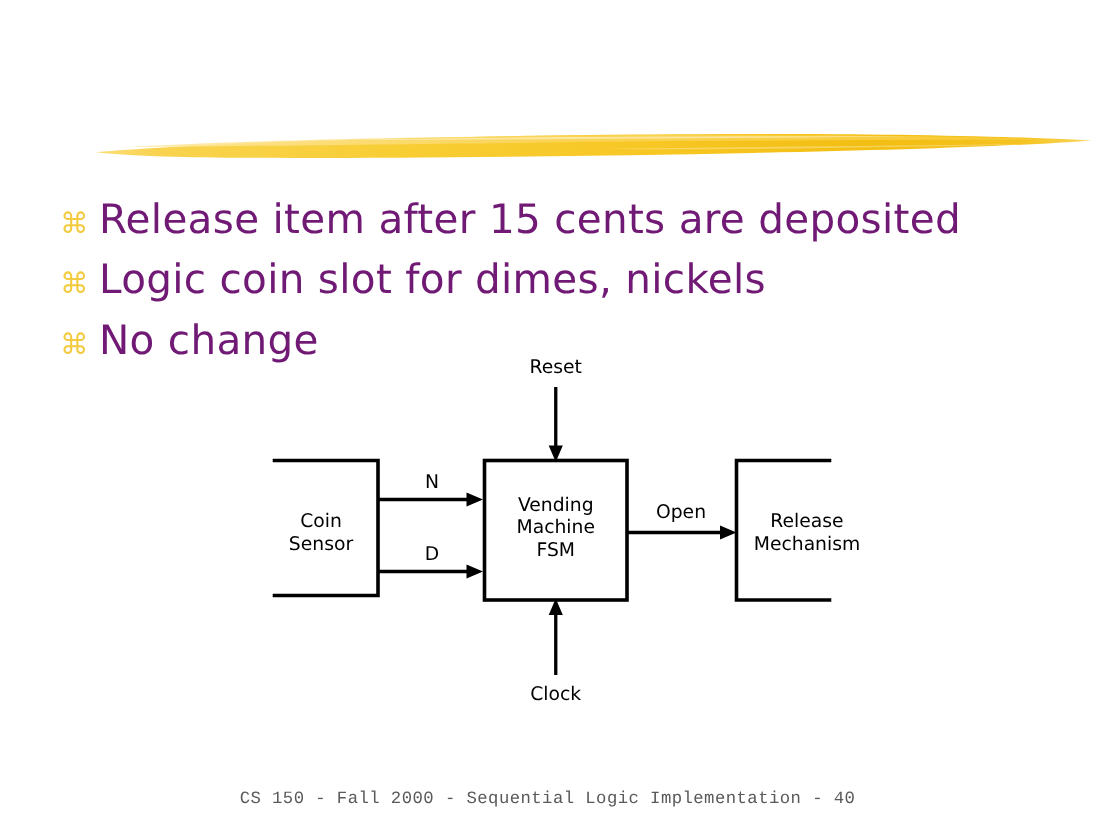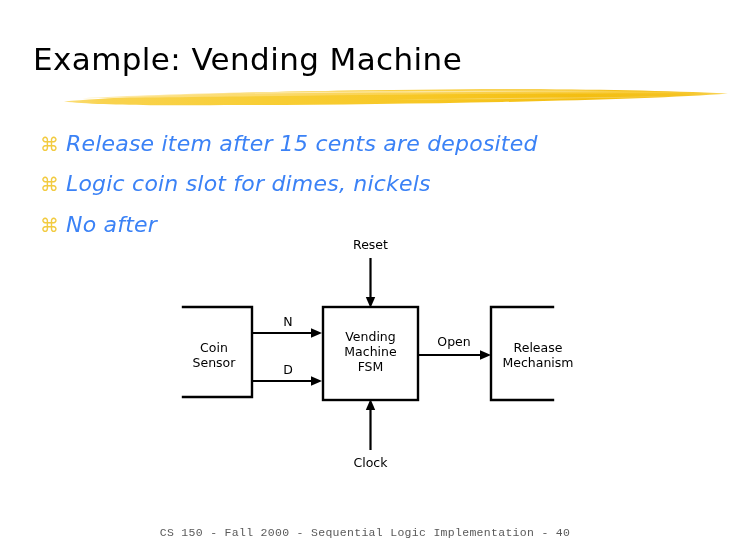--- a/index.html
+++ b/index.html
@@ -58,24 +58,23 @@
   .bullet-glyph {
     font-family: "DejaVu Sans", sans-serif;
     font-size: 19px;
     color: #F2CB41;
     width: 26px;
     display: inline-block;
     line-height: 1;
   }
   .bullet-text {
     font-family: "DejaVu Sans", sans-serif;
-    font-size: 22px;
-    color: #3b82f6;
+    font-size: 27px;
+    color: #701a75;
     letter-spacing: 0.2px;
-    font-style: italic;
   }
 
   
   #diagram {
     position: absolute;
     left: 0;
     top: 0;
     width: 730px;
     height: 547px;
     pointer-events: none;
@@ -114,21 +113,20 @@
     font-size: 11.5px;
     color: #5A5A5A;
     letter-spacing: 0.3px;
   }
 </style>
 </head>
 <body>
 
 <div id="slide">
 
-  <div id="slide-title">Example: Vending Machine</div>
 
   <svg id="title-rule" viewBox="0 0 668 28" preserveAspectRatio="none">
     <defs>
       <linearGradient id="brushGrad" x1="0" y1="0" x2="1" y2="0">
         <stop offset="0.00" stop-color="#FBDE7A"></stop>
         <stop offset="0.06" stop-color="#F9D34F"></stop>
         <stop offset="0.30" stop-color="#F8CE35"></stop>
         <stop offset="0.55" stop-color="#F7C724"></stop>
         <stop offset="0.78" stop-color="#F3BE12"></stop>
         <stop offset="0.93" stop-color="#F5C322"></stop>
@@ -155,21 +153,21 @@
   <div class="bullet-row b0">
     <span class="bullet-glyph">⌘</span>
     <span class="bullet-text">Release item after 15 cents are deposited</span>
   </div>
   <div class="bullet-row b1">
     <span class="bullet-glyph">⌘</span>
     <span class="bullet-text">Logic coin slot for dimes, nickels</span>
   </div>
   <div class="bullet-row b2">
     <span class="bullet-glyph">⌘</span>
-    <span class="bullet-text">No after</span>
+    <span class="bullet-text">No change</span>
   </div>
 
   <svg id="diagram" viewBox="0 0 730 547">
 
     <g>
       <path class="dg-edge" d="M183,307 L252,307 L252,397 L183,397"></path>
       <text class="dg-label" x="214" y="348">Coin</text>
       <text class="dg-label" x="214" y="363">Sensor</text>
     </g>
 

